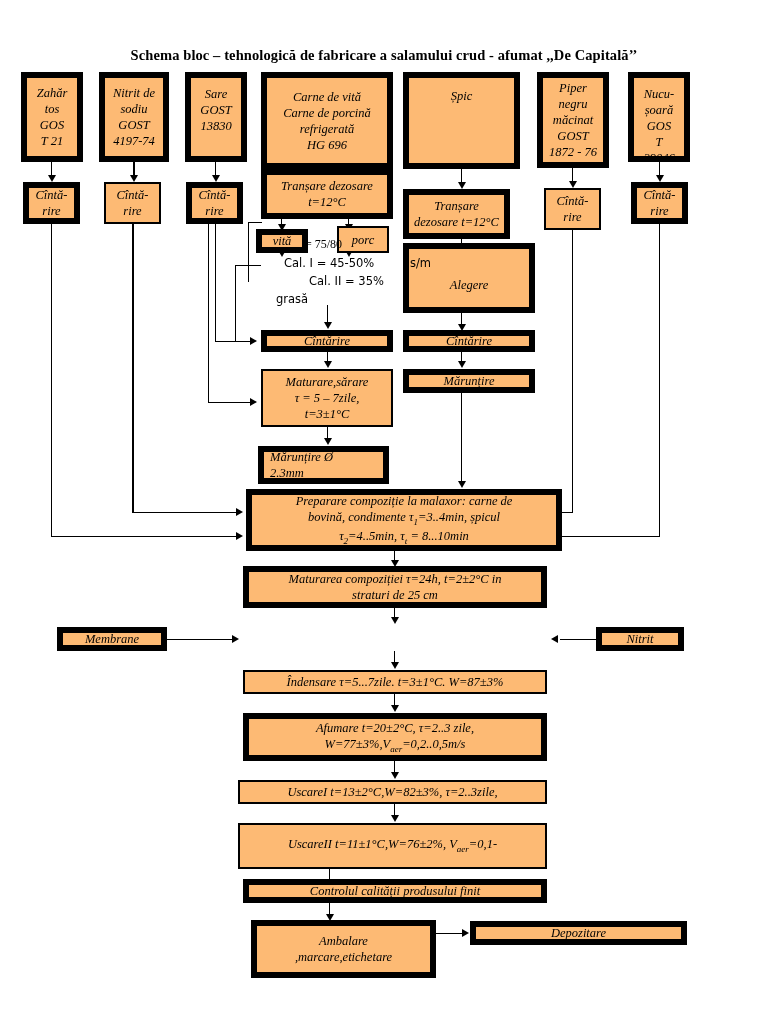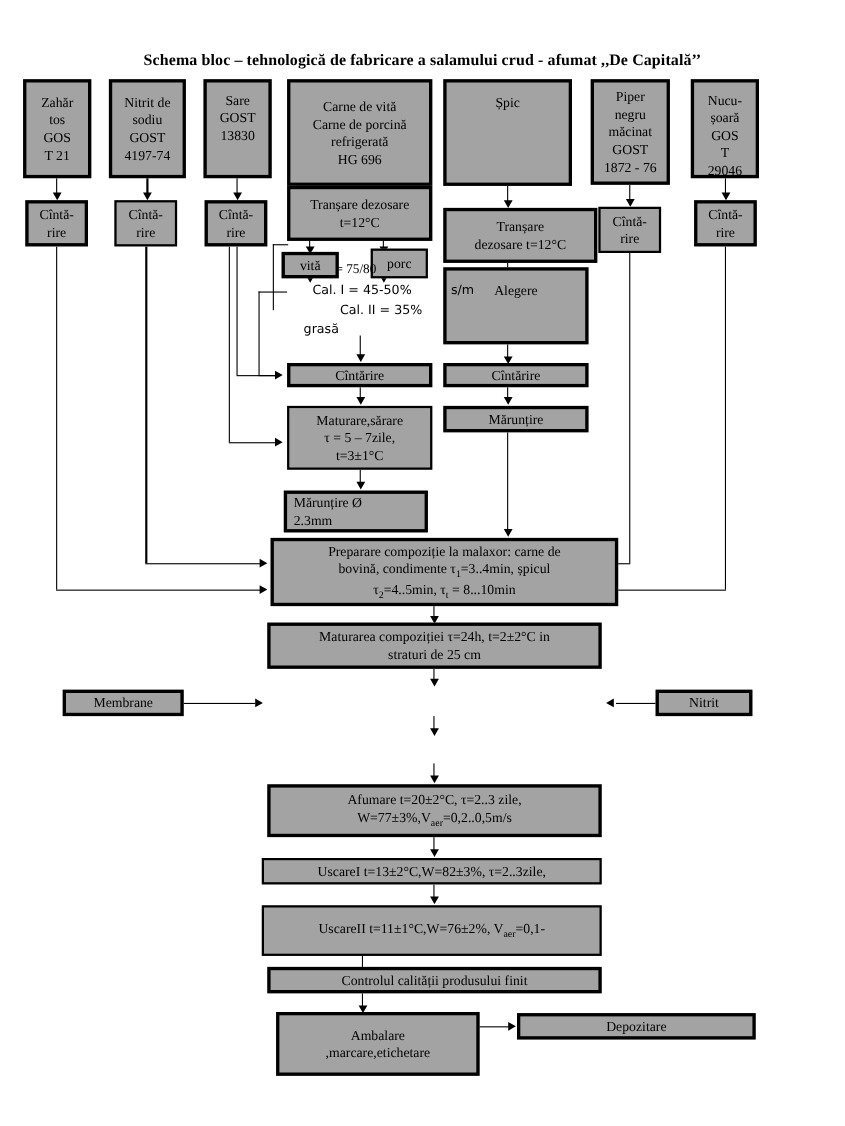--- a/index.html
+++ b/index.html
@@ -25,30 +25,31 @@
     width: 768px;
     text-align: center;
     font-weight: bold;
     font-size: 14.5px;
     letter-spacing: 0.1px;
     white-space: nowrap;
   }
   .box {
     position: absolute;
     box-sizing: border-box;
-    border: 3px solid #000000;
-    background: #a3a3a3;
+    border: 6px solid #000000;
+    background: #fdba74;
     display: flex;
     align-items: center;
     justify-content: center;
     text-align: center;
     font-size: 12.5px;
     line-height: 1.28;
     padding: 1px 3px;
     z-index: 3;
+    font-style: italic;
   }
   .box.bold { border-width: 2px; }
   .box.tall-top { align-items: flex-start; padding-top: 6px; }
   .box.left-al { justify-content: flex-start; text-align: left; padding-left: 6px; }
   .box .inner { width: 100%; }
   
   .h, .v {
     position: absolute;
     background: #000;
     z-index: 1;
@@ -208,21 +209,21 @@
   <div class="box" style="left:261px; top:169px; width:132px; height:50px;">
     <div class="inner">
       <div>Tranșare dezosare</div>
       <div>t=12°C</div>
     </div>
   </div>
 
   <div class="v" style="left:461px; top:169px; height:16px;"></div>
   <div class="arrow down" style="left:458px; top:182px;"></div>
 
-  <div class="box" style="left:403px; top:189px; width:140px; height:50px;">
+  <div class="box" style="left:403px; top:189px; width:107px; height:50px;">
     <div class="inner">
       <div>Tranșare</div>
       <div>dezosare t=12°C</div>
     </div>
   </div>
 
   <div class="v" style="left:281px; top:219px; height:8px;"></div>
   <div class="arrow down" style="left:278px; top:224px;"></div>
 
   <div class="v" style="left:348px; top:219px; height:8px;"></div>
@@ -245,21 +246,21 @@
   <div class="freetext ft-sans" style="left:392px; top:256px;margin-left:18px;">s/m</div>
   <div class="freetext ft-sans" style="left:309px; top:274px;">Cal. II = 35%</div>
   <div class="freetext ft-sans" style="left:276px; top:292px;">grasă</div>
 
   <div class="v" style="left:327px; top:305px; height:20px;"></div>
   <div class="arrow down" style="left:324px; top:322px;"></div>
 
   <div class="v" style="left:461px; top:239px; height:14px;"></div>
   <div class="arrow down" style="left:458px; top:250px;"></div>
 
-  <div class="box tall-top" style="left:403px; top:243px; width:132px; height:70px; padding-top:10px;">
+  <div class="box tall-top" style="left:403px; top:243px; width:132px; height:70px; padding-top:28px;">
     <div class="inner">Alegere</div>
   </div>
 
   <div class="v" style="left:461px; top:313px; height:14px;"></div>
   <div class="arrow down" style="left:458px; top:324px;"></div>
 
   <div class="box" style="left:261px; top:330px; width:132px; height:22px;">
     <div class="inner">Cîntărire</div>
   </div>
 
@@ -361,20 +362,23 @@
 
   <div class="h" style="left:167px; top:639px; width:65px;"></div>
   <div class="arrow right" style="left:232px; top:635px;"></div>
 
   <div class="h" style="left:560px; top:639px; width:36px;"></div>
   <div class="arrow left" style="left:551px; top:635px;"></div>
 
   <div class="v" style="left:394px; top:651px; height:14px;"></div>
   <div class="arrow down" style="left:391px; top:662px;"></div>
 
+  <div class="box bold" style="left:243px; top:670px; width:304px; height:24px;">
+    <div class="inner">Îndensare τ=5...7zile. t=3±1°C. W=87±3%</div>
+  </div>
 
   <div class="v" style="left:394px; top:694px; height:14px;"></div>
   <div class="arrow down" style="left:391px; top:705px;"></div>
 
   <div class="box" style="left:243px; top:713px; width:304px; height:48px;">
     <div class="inner">
       <div>Afumare t=20±2°C, τ=2..3 zile,</div>
       <div>W=77±3%,V<sub>aer</sub>=0,2..0,5m/s</div>
     </div>
   </div>

